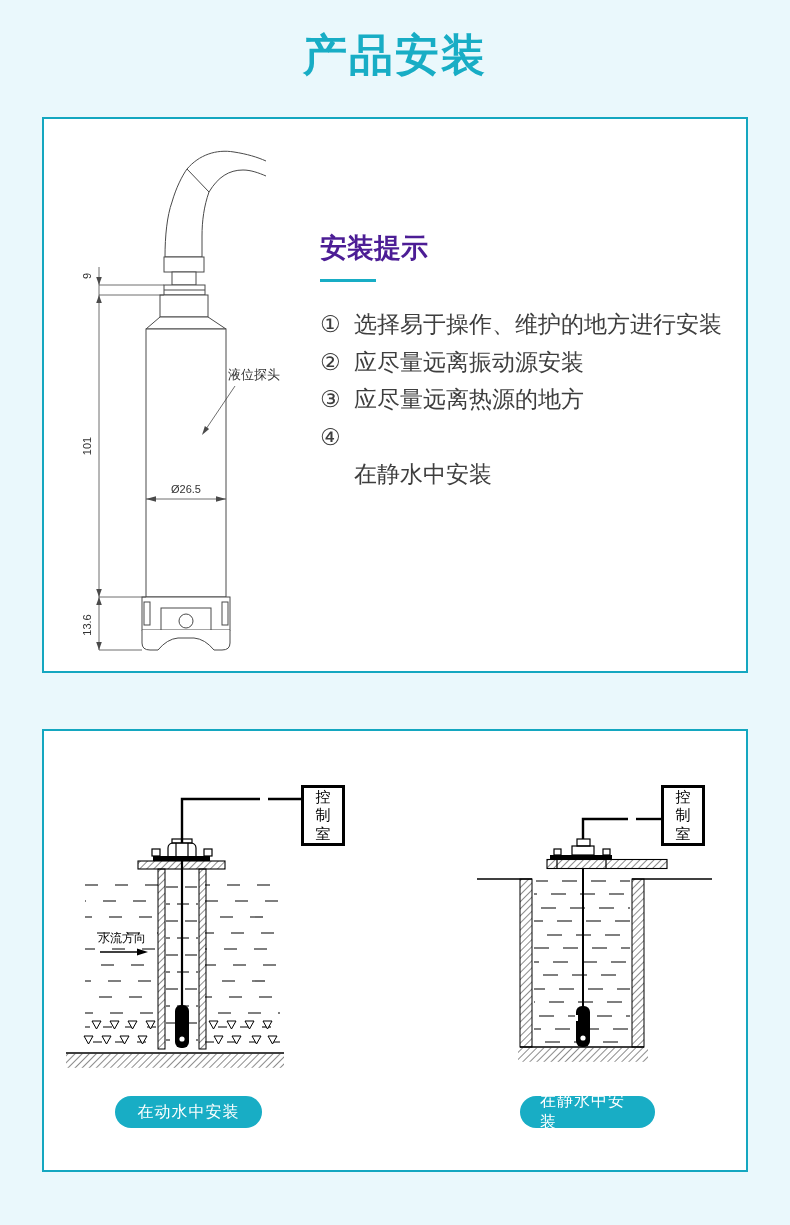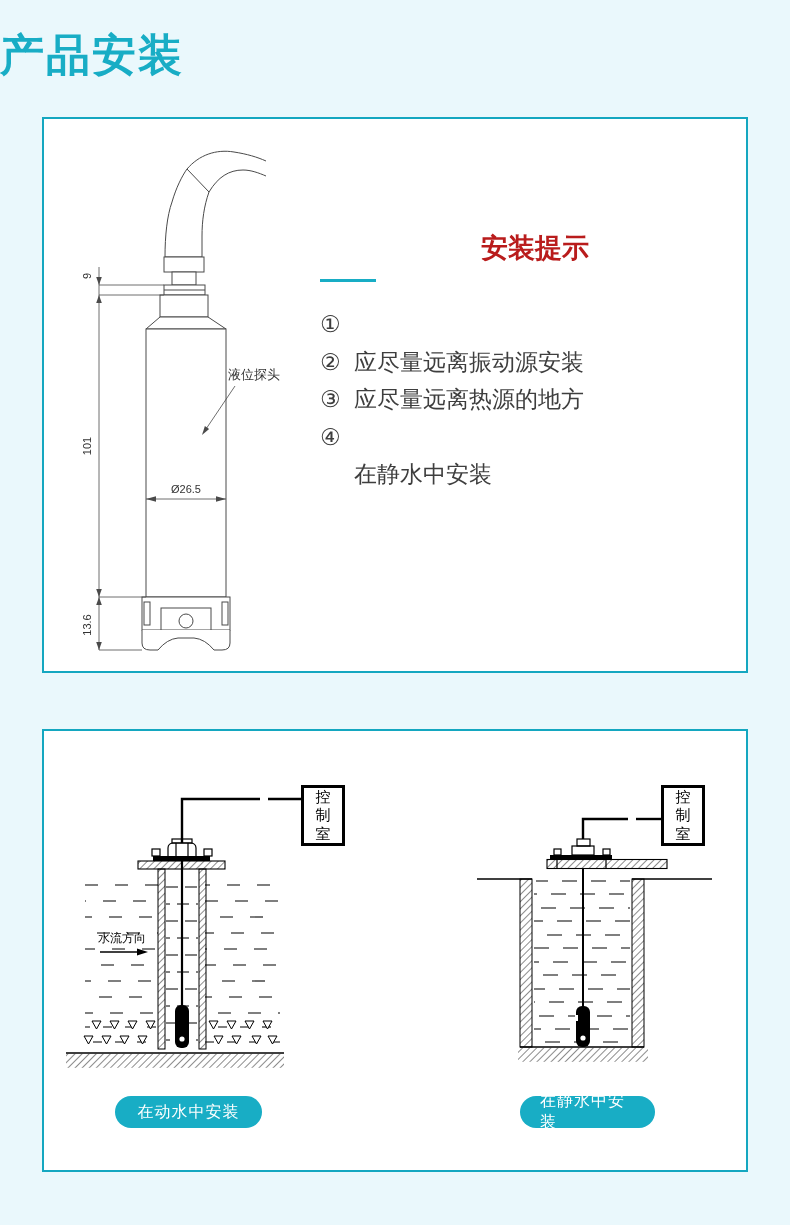--- a/index.html
+++ b/index.html
@@ -2,34 +2,34 @@
 <html><head>
 <meta charset="utf-8">
 <style>
   * { margin:0; padding:0; box-sizing:border-box; }
   html,body { background:#eaf8fc; }
   body { font-family:"Liberation Sans","DejaVu Sans",sans-serif; }
   .page { position:relative; width:790px; height:1225px; background:#eaf8fc; overflow:hidden; margin:0 auto; }
 
   .page-title {
     position:absolute; left:0; top:26px; width:790px;
-    text-align:left; font-size:44px; font-weight:bold; color:#18adc5;
+    text-align:center; font-size:44px; font-weight:bold; color:#18adc5;
     letter-spacing:2px;
   }
 
   .panel {
     position:absolute; left:42px; width:706px;
     background:#ffffff; border:2px solid #14a7c0;
   }
   .panel-1 { top:117px; height:556px; }
   .panel-2 { top:729px; height:443px; }
 
   
   .tips { position:absolute; left:276px; top:112px; width:430px; }
-  .tips-heading { font-size:27px; font-weight:bold; color:#b91c1c; line-height:34px;text-align:center; }
+  .tips-heading { font-size:27px; font-weight:bold; color:#4c1d95; line-height:34px; }
   .tips-underline { width:56px; height:3px; background:#18adc5; margin-top:14px; }
   .tips-list { margin-top:24px; }
   .tip-row { display:flex; align-items:flex-start; font-size:23px; color:#3e3e3e; line-height:37.5px; }
   .tip-num { width:26px; flex:0 0 26px; margin-right:8px; }
   .tip-text { white-space:nowrap; }
   .tip-row.cont { margin-left:34px; }
 
   
   .sensor-wrap { position:absolute; left:20px; top:17px; width:250px; height:520px; }
   .diagram { position:absolute; top:24px; height:344px; }
@@ -132,20 +132,21 @@
         </g>
       </svg>
     </div>
 
     <div class="tips">
       <div class="tips-heading">安装提示</div>
       <div class="tips-underline"></div>
       <div class="tips-list">
         <div class="tip-row">
           <span class="tip-num">①</span>
+          <span class="tip-text">选择易于操作、维护的地方进行安装</span>
         </div>
         <div class="tip-row">
           <span class="tip-num">②</span>
           <span class="tip-text">应尽量远离振动源安装</span>
         </div>
         <div class="tip-row">
           <span class="tip-num">③</span>
           <span class="tip-text">应尽量远离热源的地方</span>
         </div>
         <div class="tip-row">

